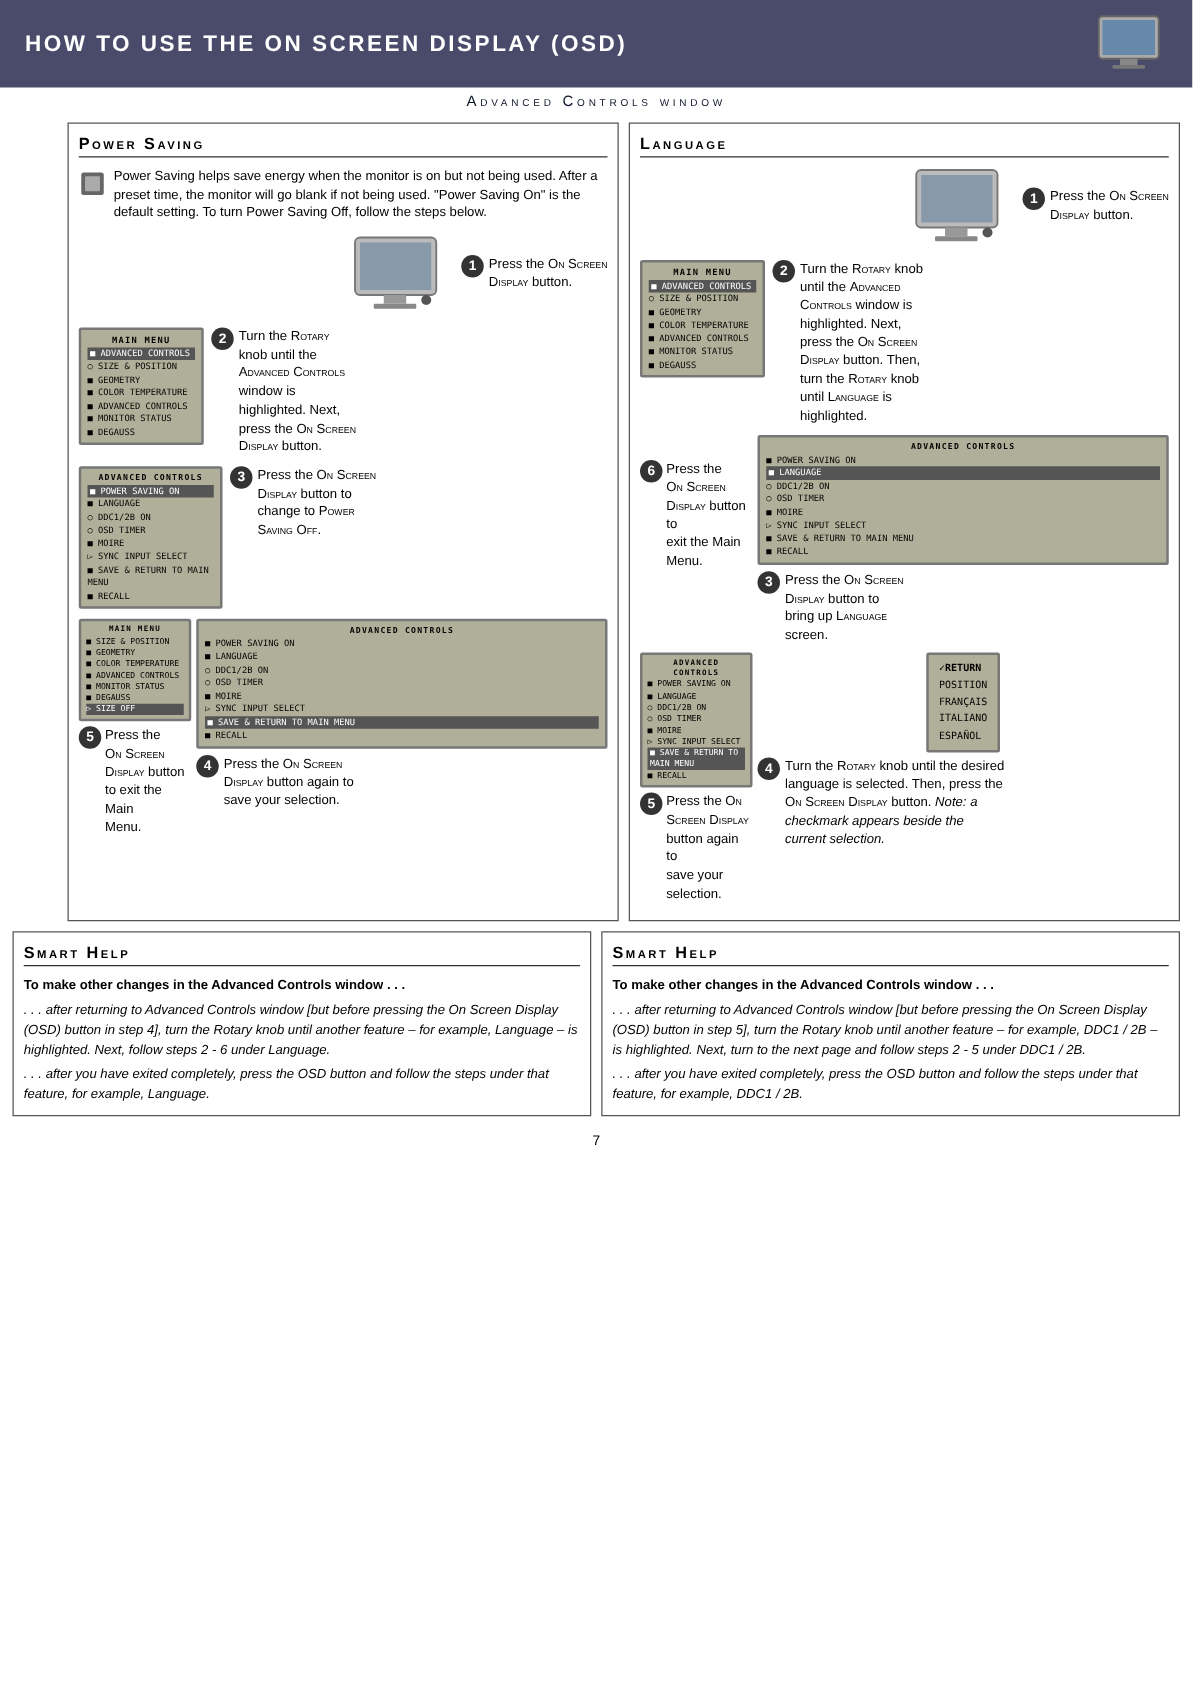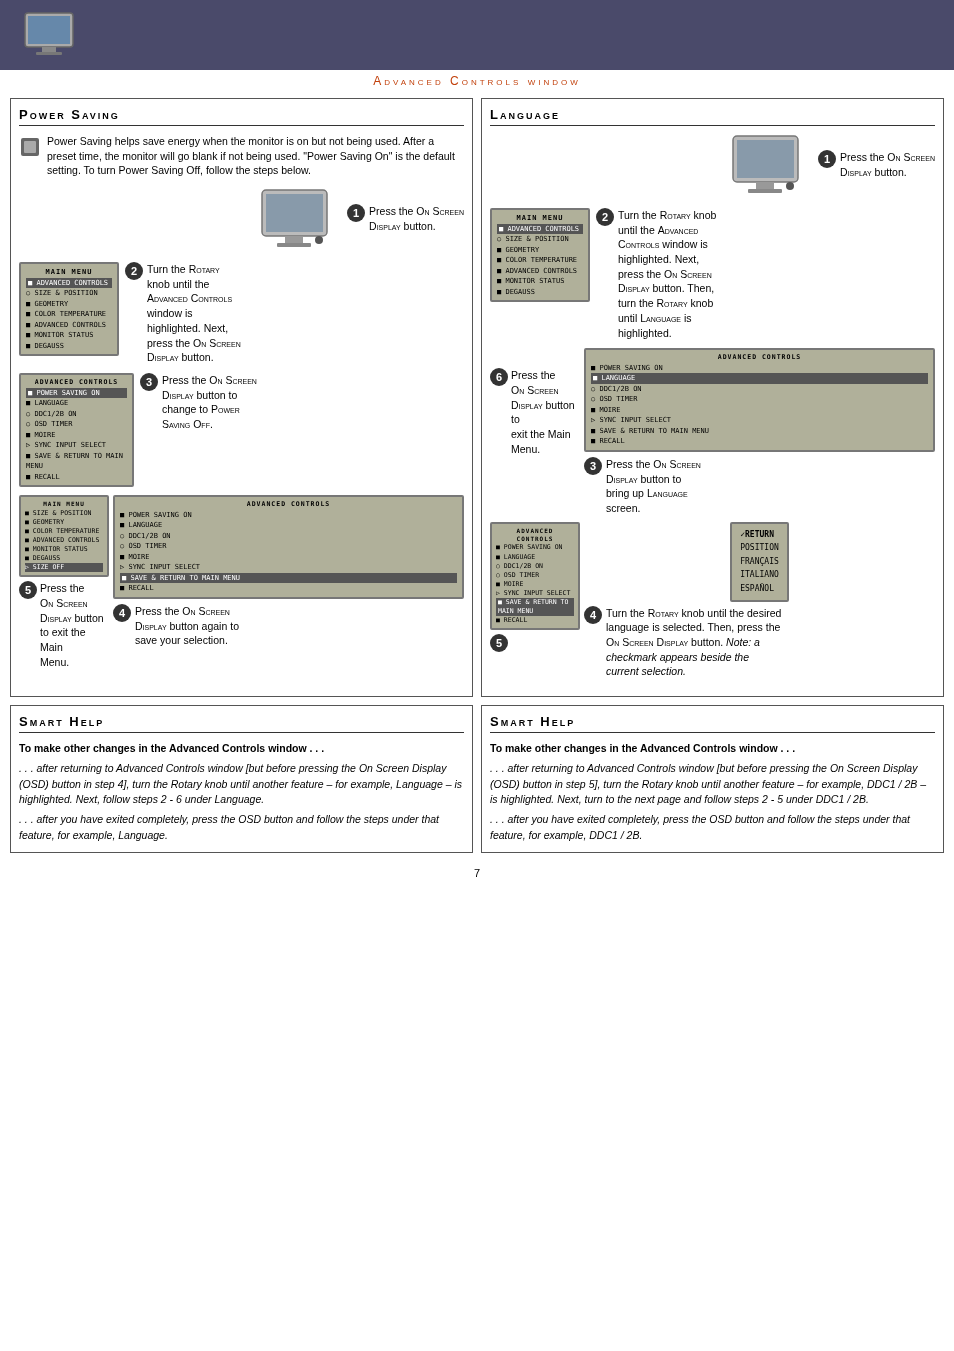--- a/index.html
+++ b/index.html
@@ -29,28 +29,29 @@
       text-transform: uppercase;
       font-variant: small-caps;
     }
 
     .subheader {
       text-align: center;
       font-size: 12px;
       letter-spacing: 3px;
       font-variant: small-caps;
       margin-bottom: 10px;
-      color: #c2410c;
+      color: #0f172a;
     }
 
     
     .main-content {
       display: flex;
       gap: 8px;
       padding: 0 10px;
+      margin-left: 44px;
     }
 
     
     .section {
       border: 1.5px solid #555;
       flex: 1;
       padding: 8px;
       position: relative;
     }
 
@@ -98,20 +99,21 @@
     }
 
     .italic { font-style: italic; }
     .bold { font-weight: bold; }
     .small-caps { font-variant: small-caps; }
   </style>
 </head>
 <body>
 
 <div class="page-header">
+  <span class="page-header-title">How to Use the On Screen Display (OSD)</span>
 
   <svg width="60" height="50" viewBox="0 0 60 50">
     <rect x="5" y="3" width="48" height="34" rx="3" ry="3" fill="#aaa" stroke="#666" stroke-width="1.5"></rect>
     <rect x="8" y="6" width="42" height="28" fill="#6688aa"></rect>
     <rect x="22" y="37" width="14" height="5" fill="#888"></rect>
     <rect x="16" y="42" width="26" height="3" rx="1" fill="#777"></rect>
   </svg>
 </div>
 
 <div class="subheader">Advanced Controls window</div>
@@ -329,20 +331,21 @@
             <div>■ LANGUAGE</div>
             <div>○ DDC1/2B ON</div>
             <div>○ OSD TIMER</div>
             <div>■ MOIRE</div>
             <div>▷ SYNC INPUT SELECT</div>
             <div style="background:#555;color:#fff;padding:0 2px;">■ SAVE &amp; RETURN TO MAIN MENU</div>
             <div>■ RECALL</div>
           </div>
           <div style="display:flex; gap:3px; align-items:flex-start;">
             <div class="step-number-circle">5</div>
+            <div class="step-text">Press the <span class="small-caps">On<br>Screen Display</span><br>button again to<br>save your<br>selection.</div>
           </div>
         </div>
 
         <div style="flex:1; display:flex; flex-direction:column; gap:4px;">
 
           <div style="background:#b0b09a; border:2px solid #777; border-radius:2px; padding:4px 8px; font-size:8px; font-family:monospace; line-height:1.7; width:fit-content; margin:0 auto;">
             <div style="font-weight:bold;">✓RETURN</div>
             <div>POSITION</div>
             <div>FRANÇAIS</div>
             <div>ITALIANO</div>

